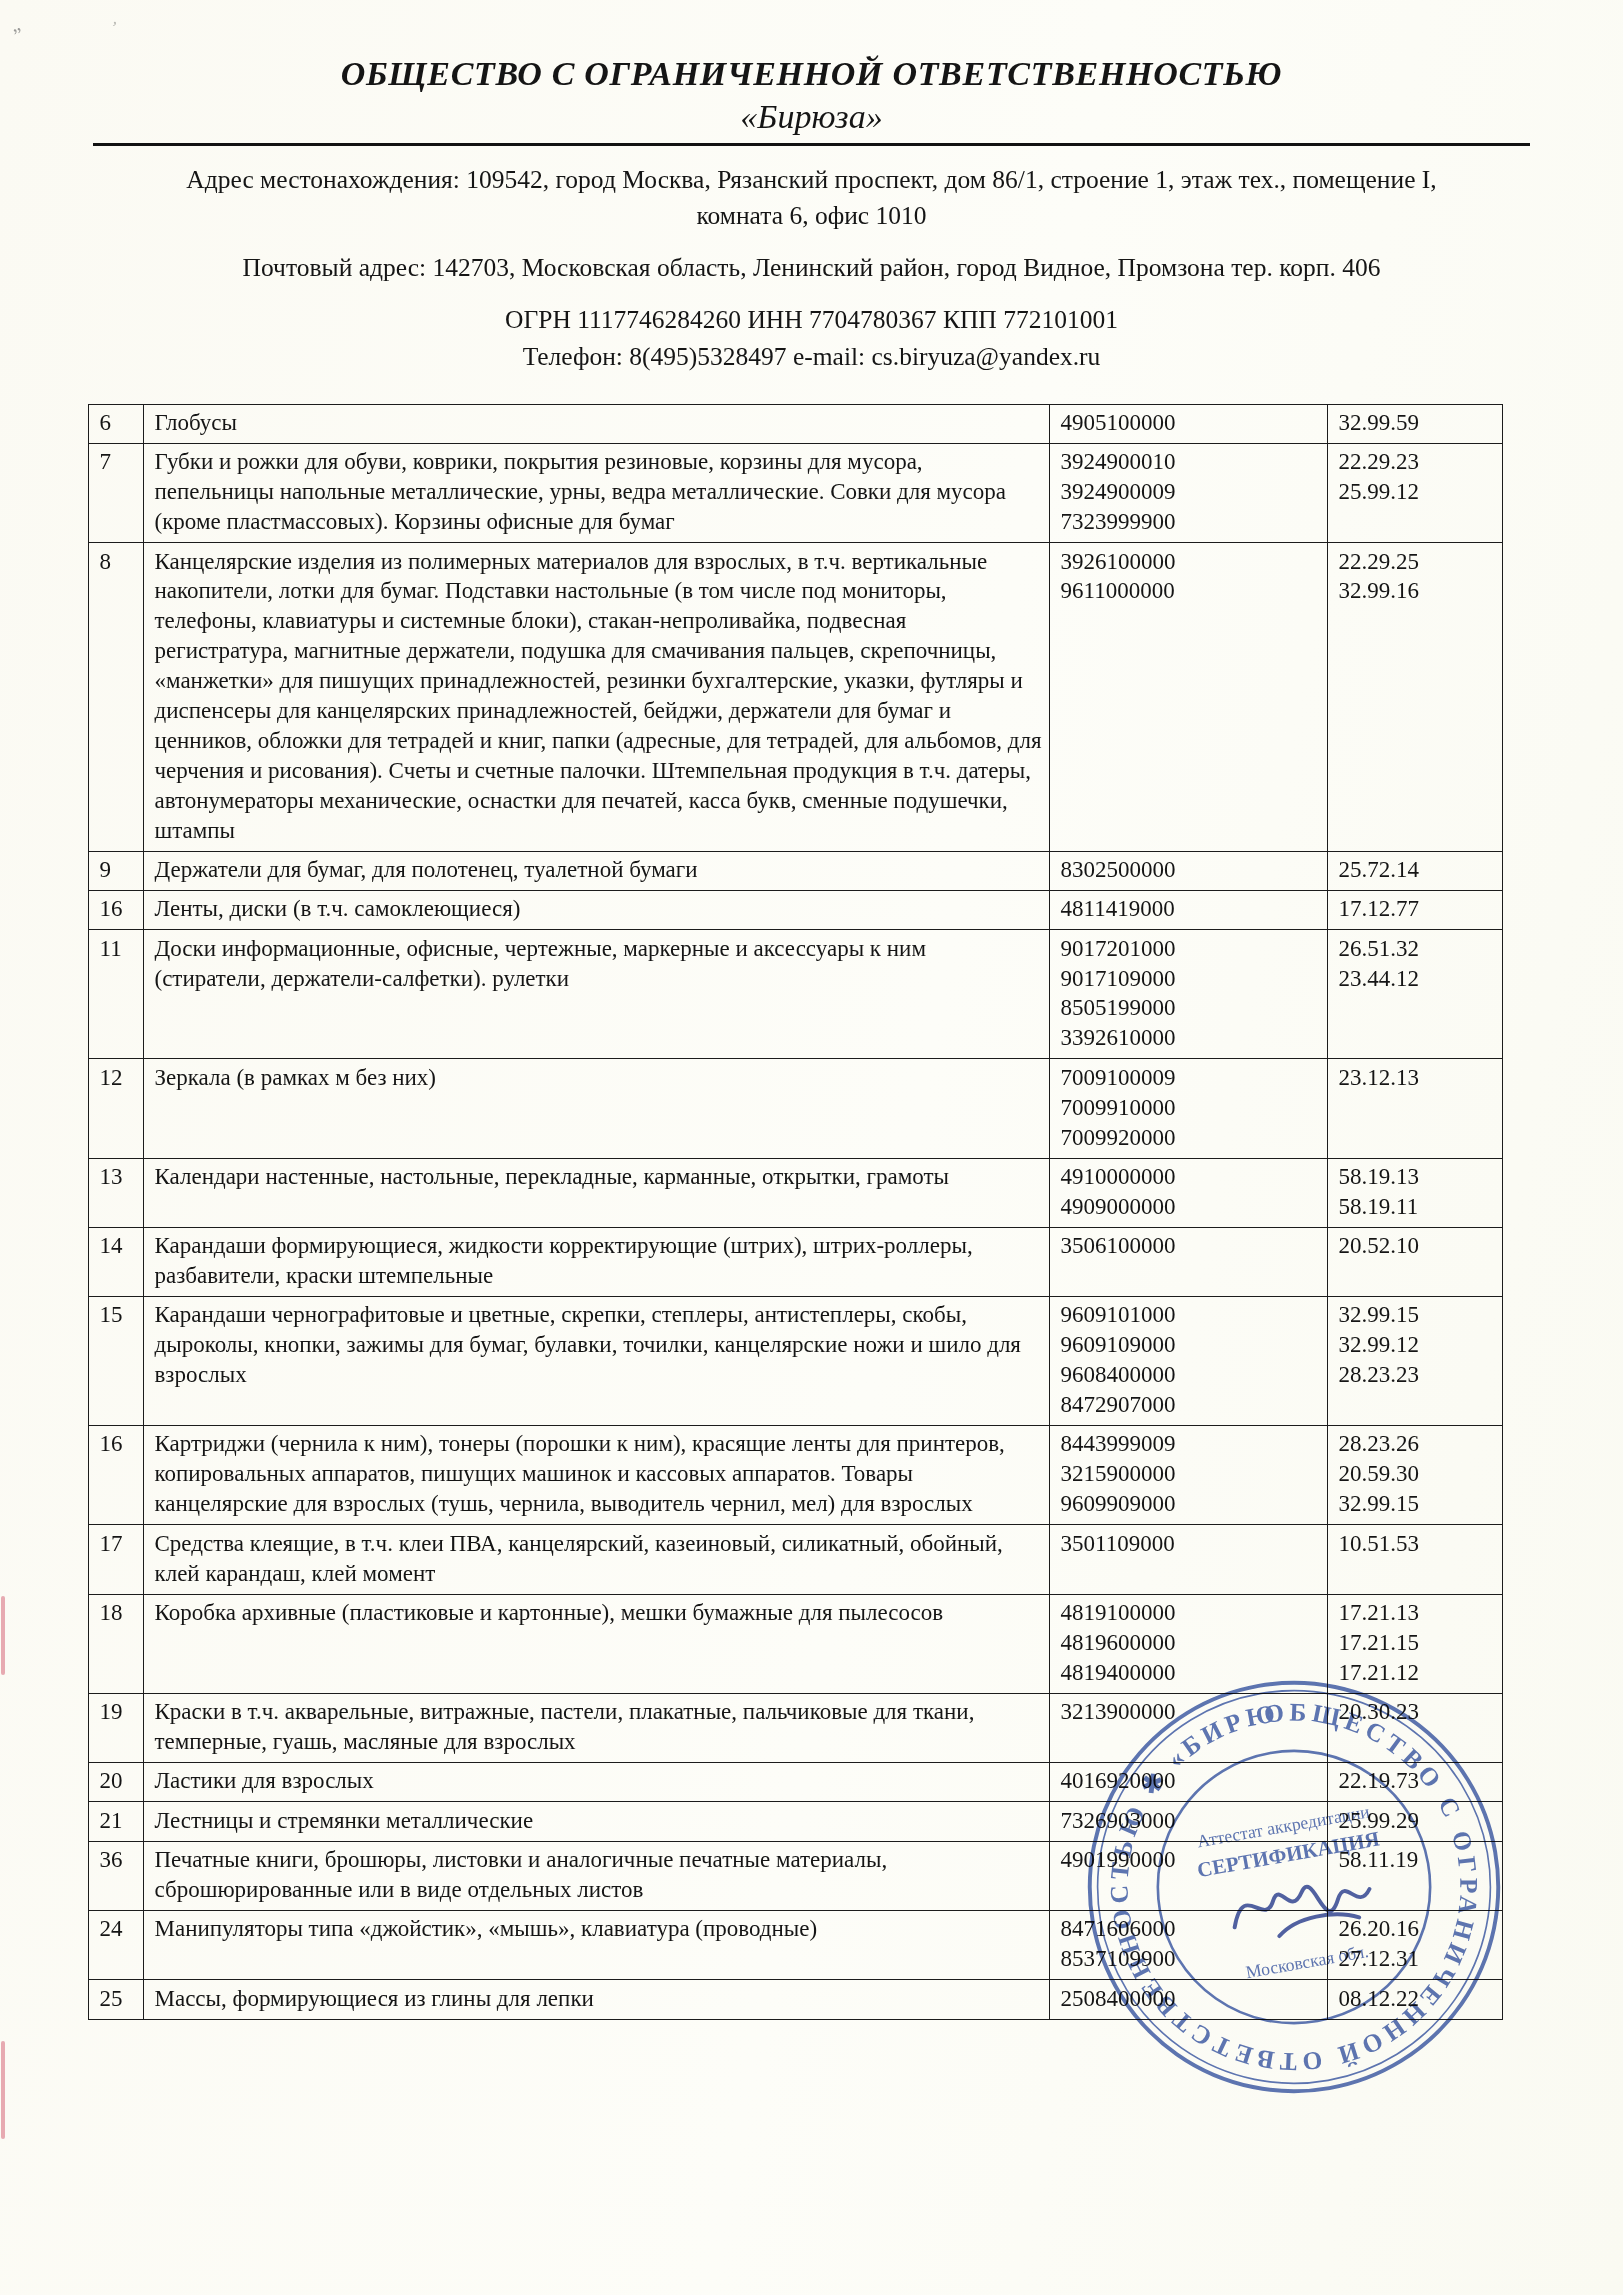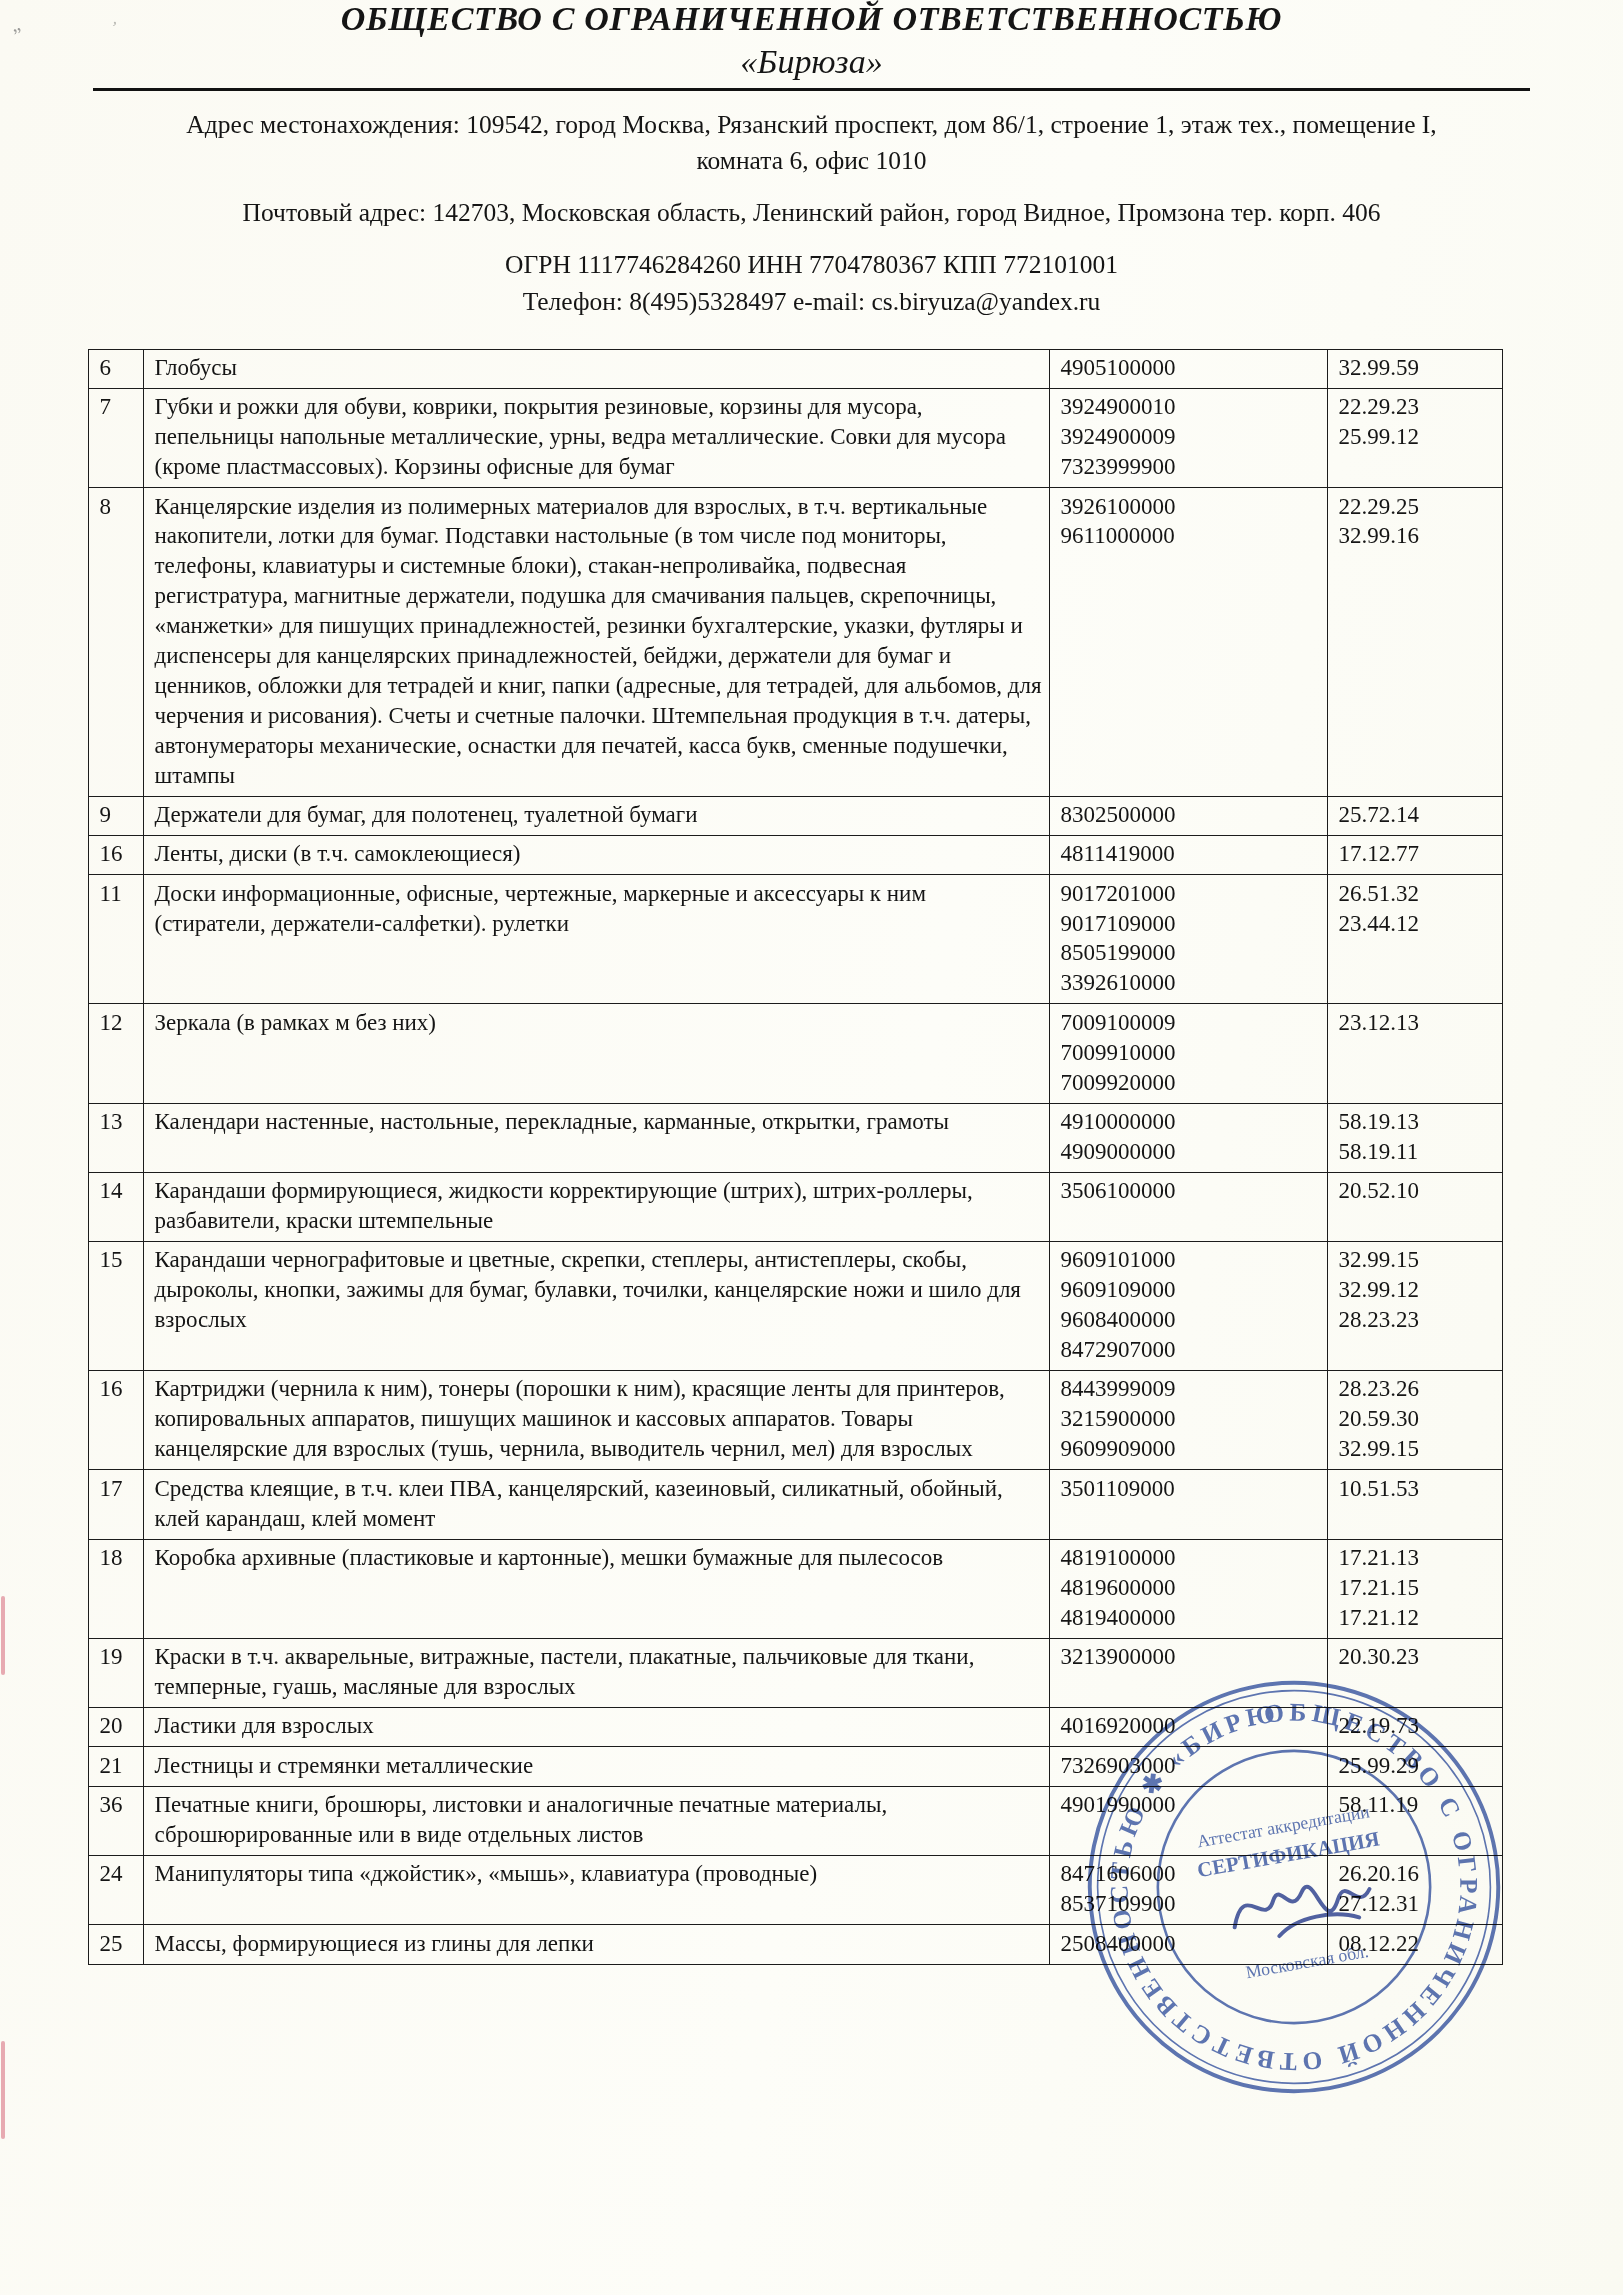--- a/index.html
+++ b/index.html
@@ -10,21 +10,21 @@
     background:#f1f0ea;
   }
   .page {
     position:relative;
     width:1623px;
     height:2295px;
     margin:0 auto;
     background:linear-gradient(100deg,#fbfaf3 0%, #fdfdf8 55%, #fafaf2 100%);
     overflow:hidden;
   }
-  .header { text-align:center; }
+  .header { text-align:center; padding-top:55px; }
   .title {
     font-size:34px; font-weight:bold; font-style:italic; letter-spacing:0.7px;
   }
   .subtitle {
     font-size:34px; font-weight:normal; font-style:italic; margin-top:5.2px;
   }
   .rule {
     width:1437px; margin:6.5px auto 14.4px auto;
     border-bottom:3.3px solid #121212;
   }

